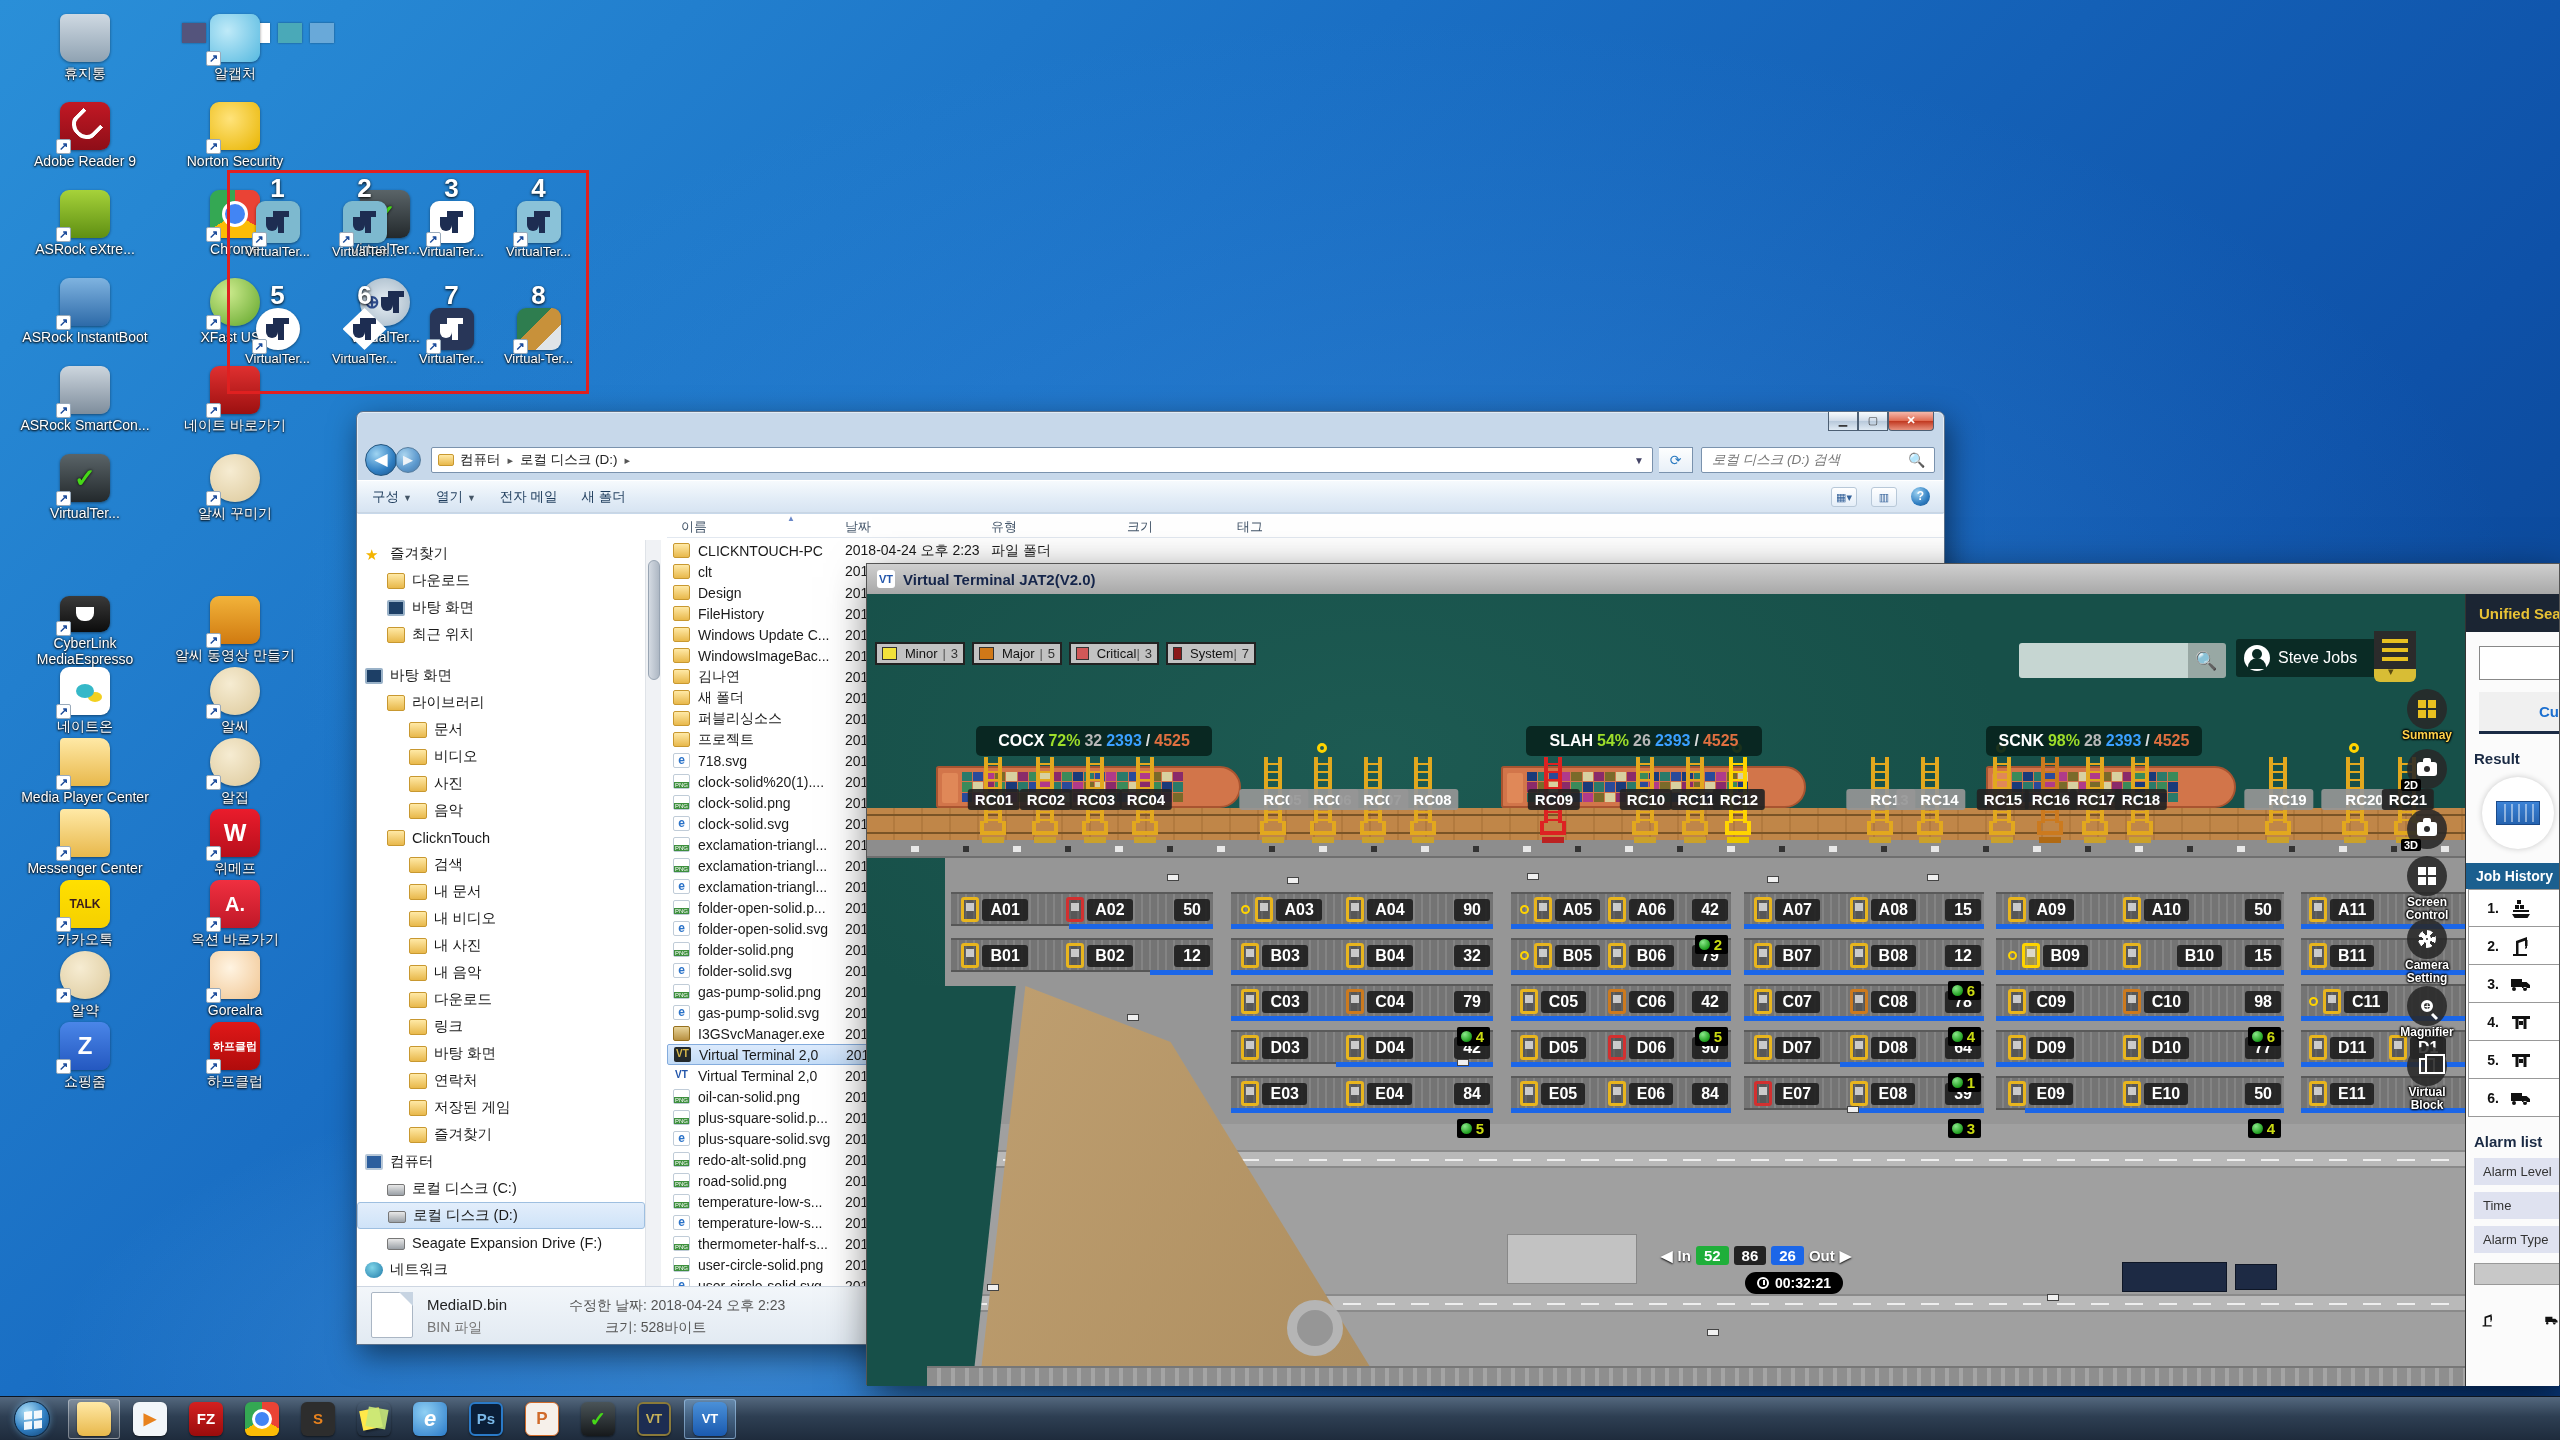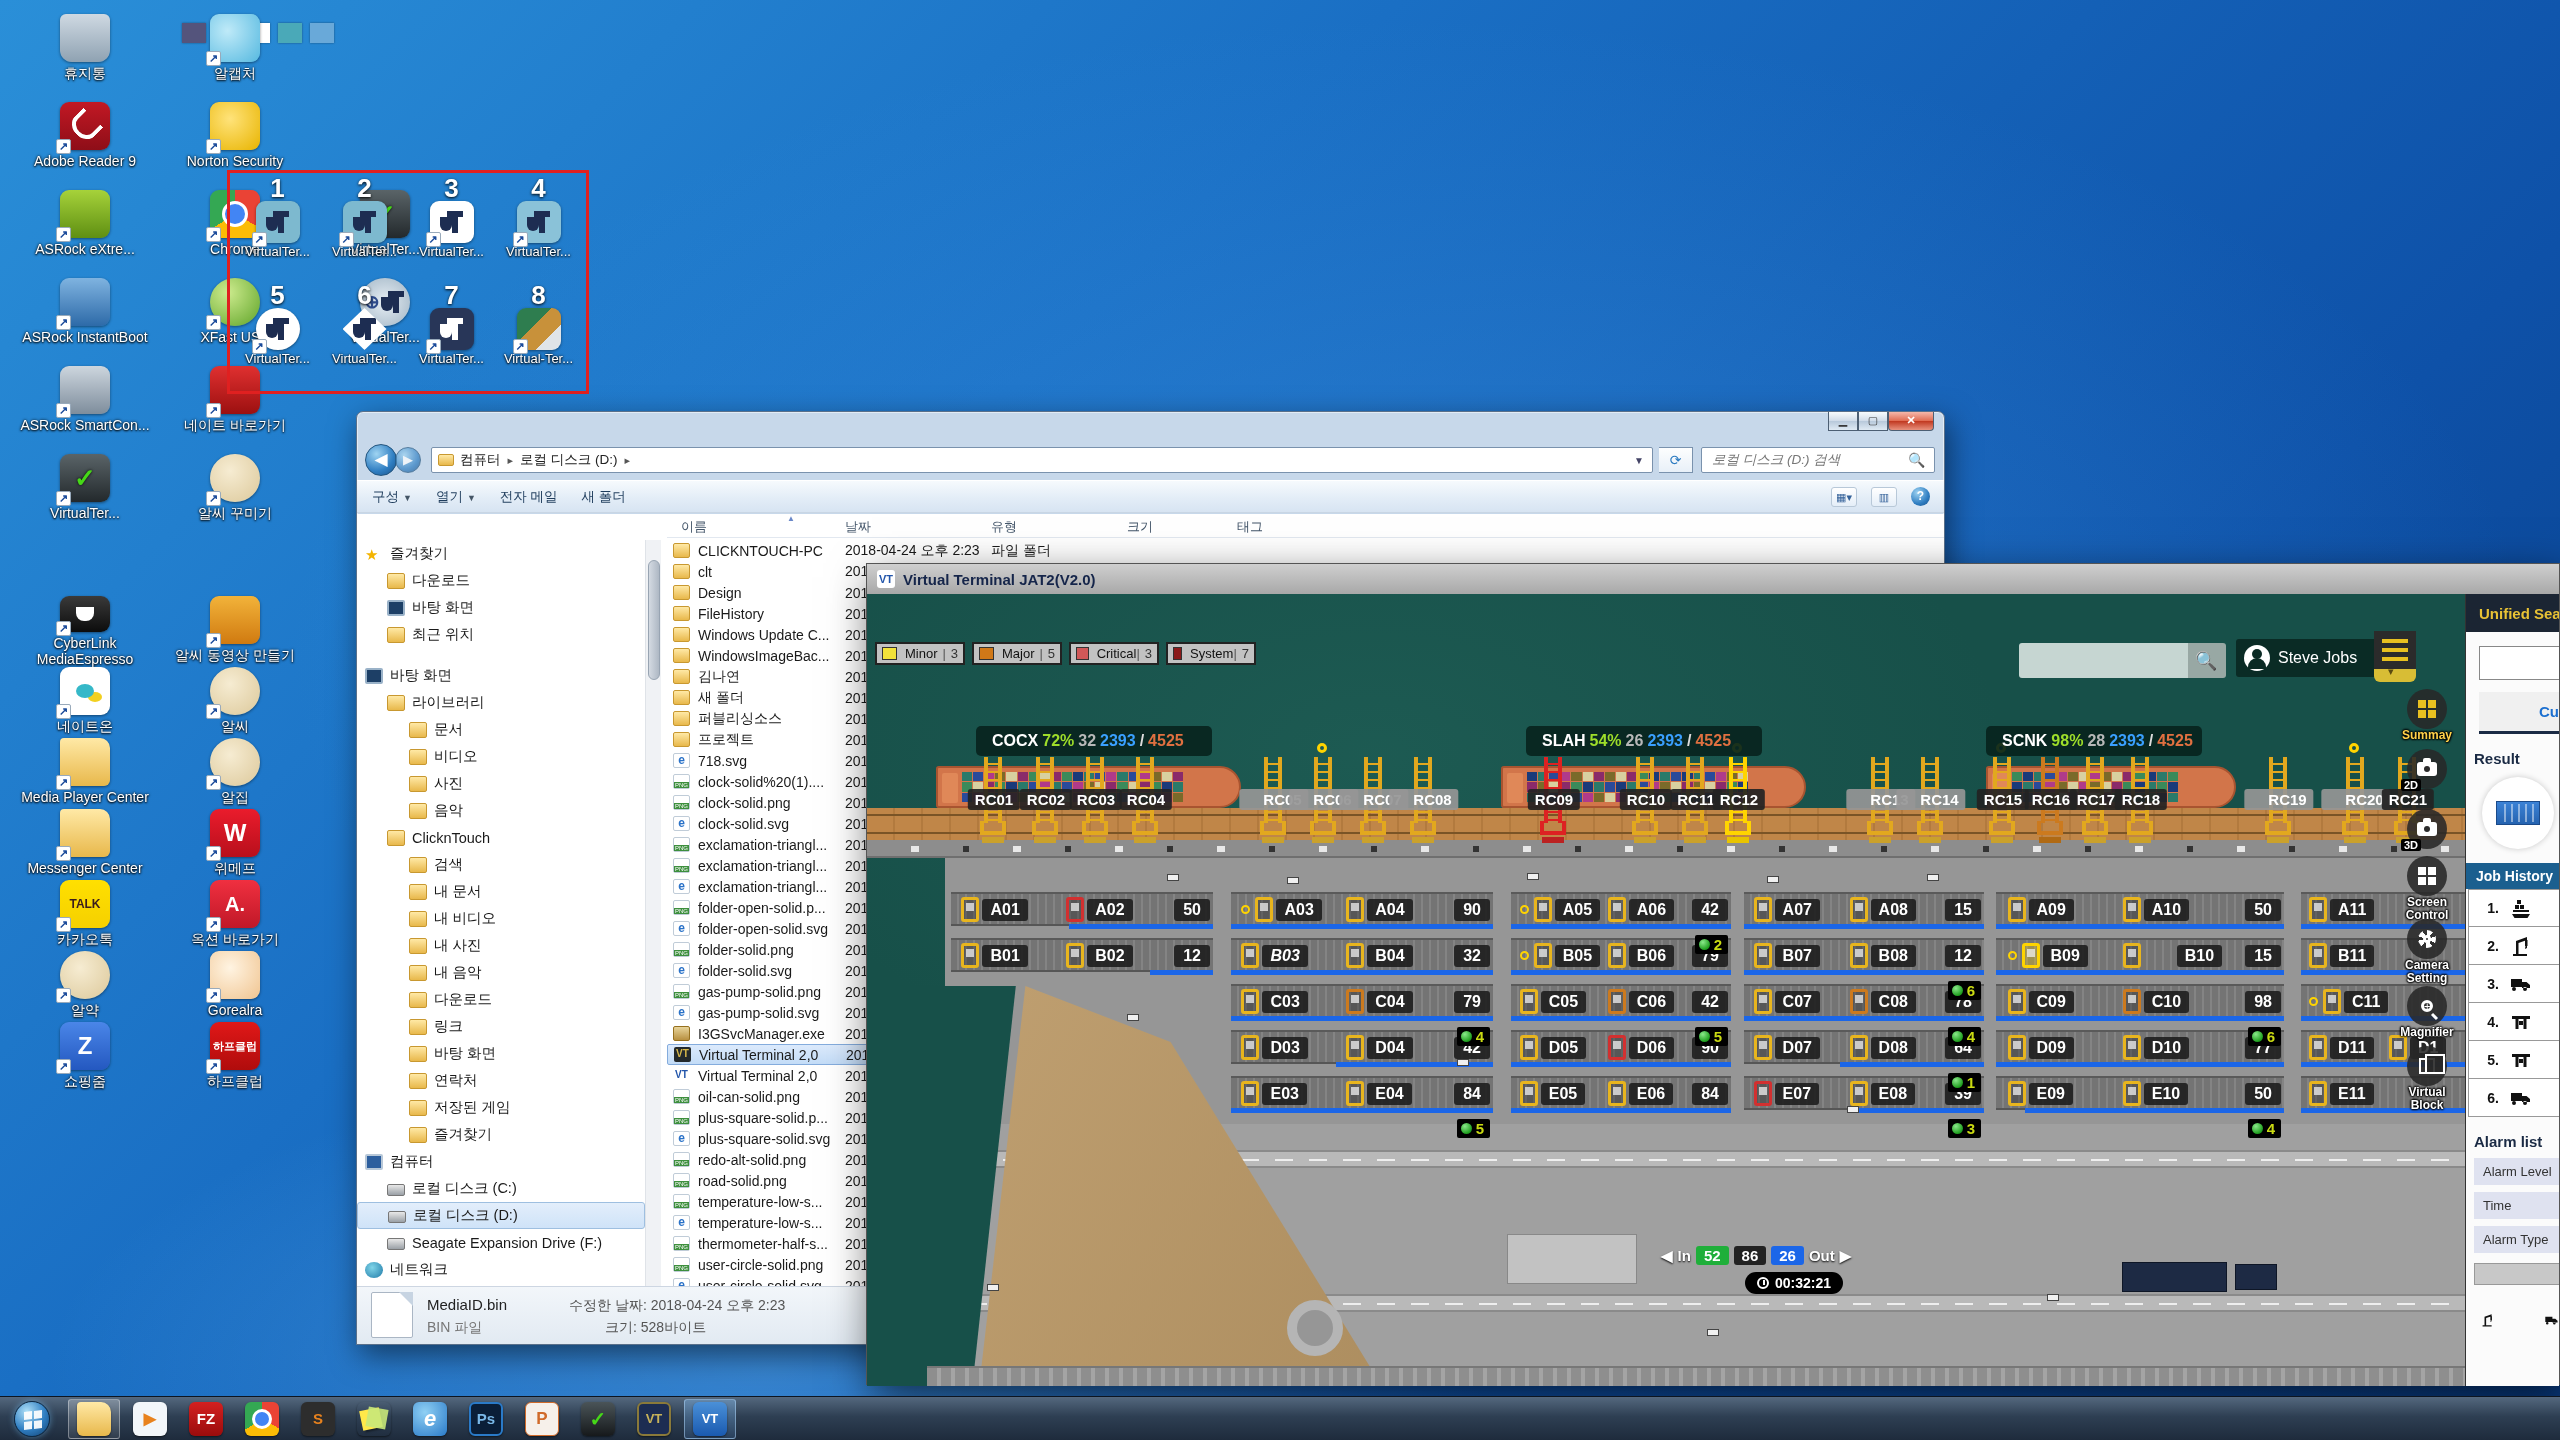--- a/index.html
+++ b/index.html
@@ -195,21 +195,21 @@
   .m-bldg.gray { background:#c2c2c2; border-color:#888; }
   .m-truckdot { position:absolute; width:12px; height:7px; background:#f0f0f0; border:1px solid #444; }
 
   
   .ship { position:absolute; height:42px; background:#d2754a; border:2px solid #a85430;
     border-radius:8px 60px 60px 8px; }
   .ship .stern { position:absolute; left:4px; top:5px; width:16px; height:30px; background:#e08858; border-radius:2px; }
   .ship .mosaic { position:absolute; left:24px; top:4px; right:56px; bottom:4px; display:grid; grid-auto-flow:column; gap:1px; }
   .ship .cell { width:100%; height:100%; }
   .shipbar { position:absolute; height:30px; background:rgba(8,36,30,.92); border-radius:5px;
-    display:flex; align-items:center; gap:4px; padding:0 16px; font-size:16px; font-weight:bold; z-index:6; }
+    display:flex; align-items:center; gap:4px; padding:0 16px; font-size:16px; font-weight:bold; z-index:6;justify-content:center; }
   .shipbar .nm { color:#fff; } .shipbar .pc { color:#9ede2a; } .shipbar .mv { color:#b8b8b8; }
   .shipbar .dn { color:#3aa0ff; } .shipbar .sl { color:#ddd; } .shipbar .tt { color:#e07040; }
 
   
   .crane { position:absolute; top:163px; width:28px; height:88px; z-index:5; }
   .crane .mast { position:absolute; left:4px; top:0; width:18px; height:66px;
     border-left:4px solid #e2a81e; border-right:4px solid #e2a81e;
     background:repeating-linear-gradient(180deg,transparent 0 6px,#e2a81e 6px 8px); }
   .crane .base { position:absolute; left:0; bottom:10px; width:26px; height:14px;
     border:4px solid #e2a81e; border-top:none; }
@@ -1399,21 +1399,21 @@
                 <div class="chipwrap" style="left: 44%;">
                   <span class="handler h-y"></span>
                   <span class="ychip">A04</span>
                 </div>
                 <div class="ybadge">90</div>
               </div>
             </div>
             <div class="yslot">
               <div class="yrow">
                 <div class="bar" style="width: 100%;"></div>
-                <div class="chipwrap" style="left: 4%; font-style: italic;">
+                <div class="chipwrap" style="left: 4%;">
                   <span class="handler h-y"></span>
                   <span class="ychip">B03</span>
                 </div>
                 <div class="chipwrap" style="left: 44%;">
                   <span class="handler h-y"></span>
                   <span class="ychip">B04</span>
                 </div>
                 <div class="ybadge">32</div>
               </div>
             </div>

